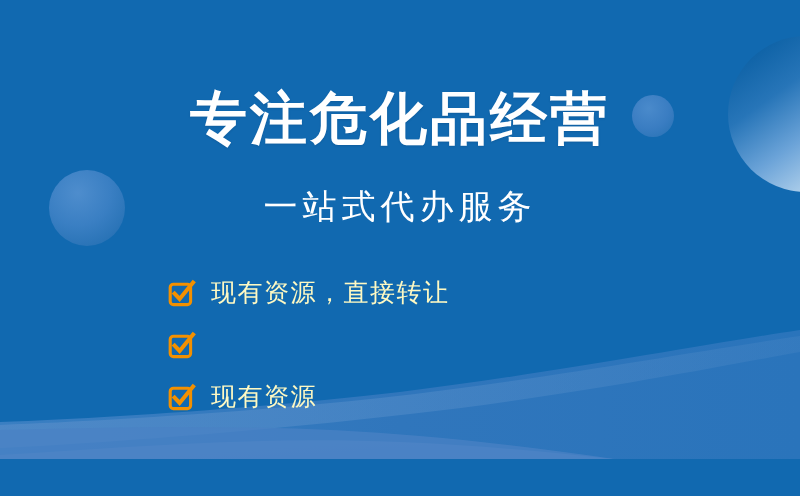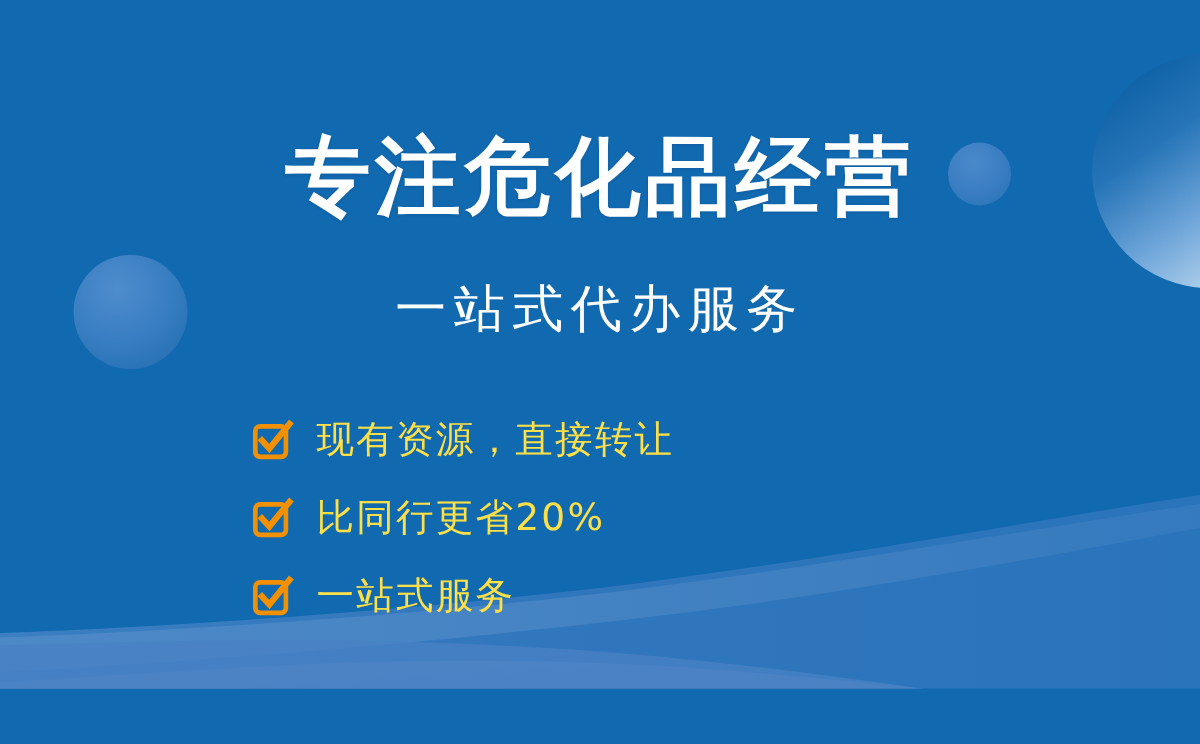--- a/index.html
+++ b/index.html
@@ -86,21 +86,21 @@
     position:relative;
     margin-right:16px;
   }
   .feature-check svg { display:block; width:27px; height:27px; overflow:visible; }
 
   .feature-text {
     font-family:"DejaVu Sans","Liberation Sans",sans-serif;
     font-size:25px;
     line-height:34px;
     letter-spacing:1.5px;
-    color:#fde047;
+    color:#fef9c3;
     white-space:nowrap;
   }
 </style>
 </head>
 <body>
 
 <div id="banner">
 
   <svg id="bg-decor" viewBox="0 0 800 496" preserveAspectRatio="none">
     <defs>
@@ -176,28 +176,27 @@
         <span class="feature-text">现有资源，直接转让</span>
       </div>
 
       <div class="feature-row">
         <span class="feature-check">
           <svg viewBox="0 0 27 27">
             <rect x="2.2" y="4.2" width="20.4" height="20.4" rx="3.2" ry="3.2" fill="none" stroke="#f39000" stroke-width="3.1"></rect>
             <path d="M6.6 13.6 L11.6 19.0 L25.0 2.6" fill="none" stroke="#f39000" stroke-width="4.1" stroke-linecap="square" stroke-linejoin="miter"></path>
           </svg>
         </span>
-        <span class="feature-text">比同行更省20%</span>
       </div>
 
       <div class="feature-row">
         <span class="feature-check">
           <svg viewBox="0 0 27 27">
             <rect x="2.2" y="4.2" width="20.4" height="20.4" rx="3.2" ry="3.2" fill="none" stroke="#f39000" stroke-width="3.1"></rect>
             <path d="M6.6 13.6 L11.6 19.0 L25.0 2.6" fill="none" stroke="#f39000" stroke-width="4.1" stroke-linecap="square" stroke-linejoin="miter"></path>
           </svg>
         </span>
-        <span class="feature-text">一站式服务</span>
+        <span class="feature-text">现有资源</span>
       </div>
 
     </div>
   </div>
 </div>
 
 </body></html>

